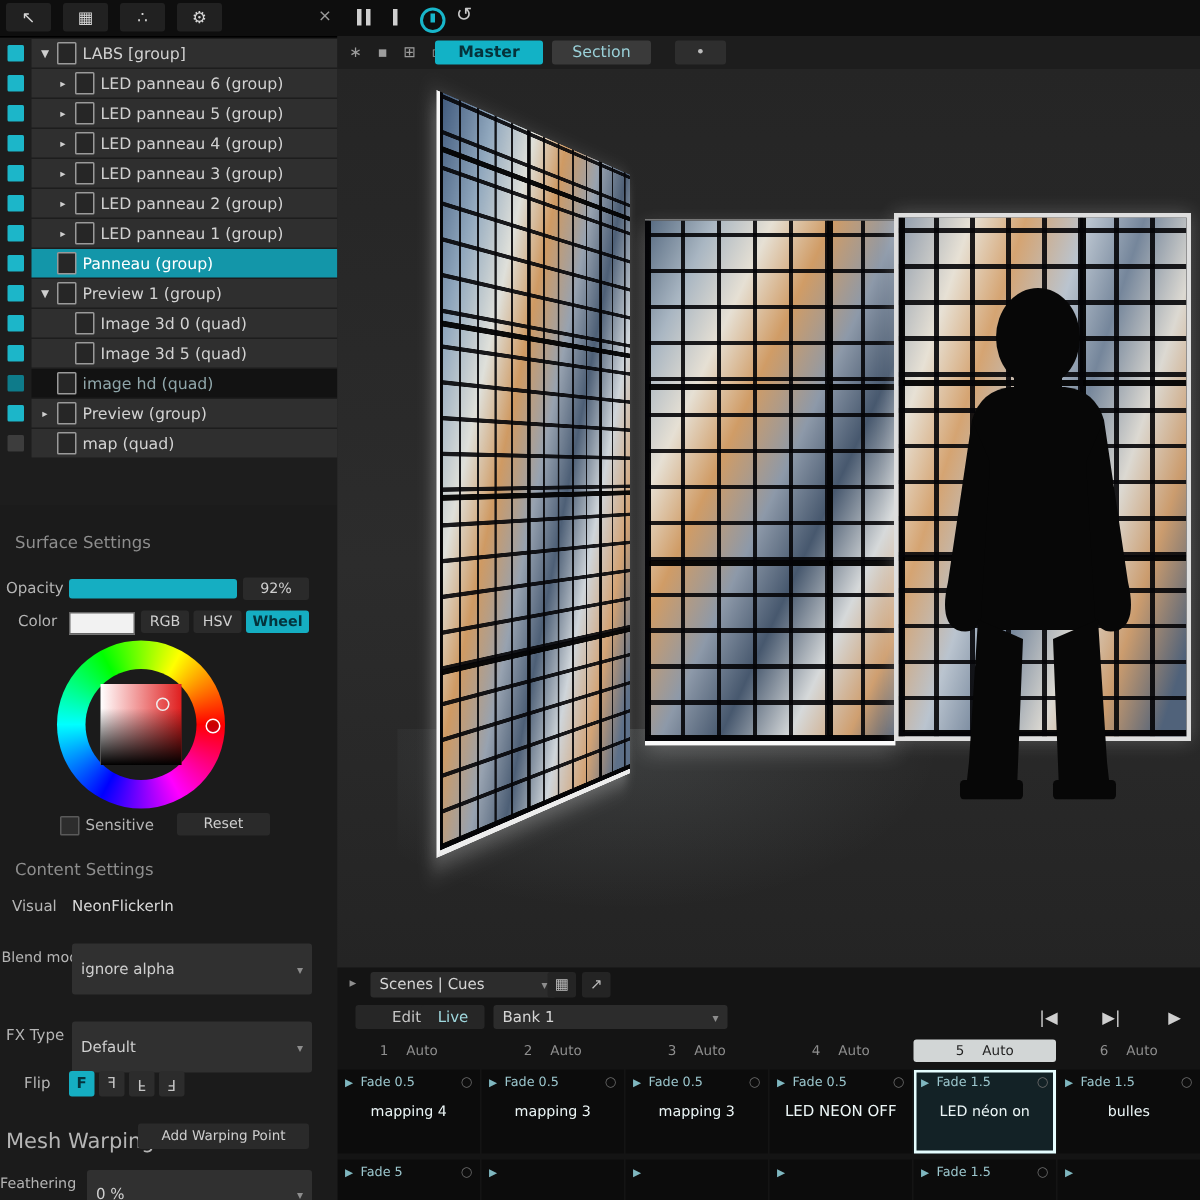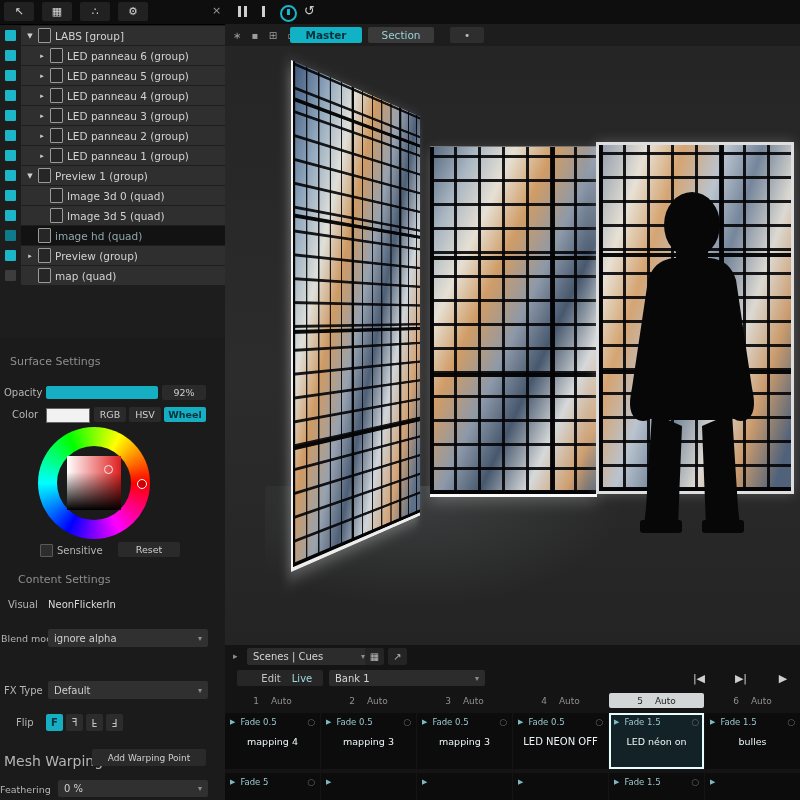--- a/index.html
+++ b/index.html
@@ -40,21 +40,21 @@
   .slider{background:#15aec2;border-radius:2px;}
   .pbox{background:#2a2a2a;border-radius:2px;display:flex;align-items:center;justify-content:center;font-size:9.5px;color:#cfcfcf;}
   .teal{background:#15aec2;color:#04333c;font-weight:bold;}
   .swatch{background:#f2f2f2;border:1px solid #666;}
   .ring{border-radius:50%;background:conic-gradient(from 90deg,#f00,#f0f 17%,#00f 33%,#0ff 50%,#0f0 67%,#ff0 83%,#f00);}
   .hole{border-radius:50%;background:#1b1b1b;}
   .satsq{background:linear-gradient(to top,#000,rgba(0,0,0,0) 70%),linear-gradient(to right,#fff,#e01f1f);}
   .cur{border:1.5px solid #eee;border-radius:50%;}
   .ringdot{border:1.5px solid #fff;border-radius:50%;background:rgba(0,0,0,.2);}
   .chkbox{width:11px;height:11px;background:#2d2d2d;border:1px solid #5a5a5a;border-radius:1px;}
-  .pdd{background:#303030;border-radius:2px;display:flex;align-items:center;padding:0 6px;font-size:10px;color:#cfcfcf;}
+  .pdd{background:#303030;border-radius:2px;display:flex;align-items:center;padding:8px 6px;font-size:10px;color:#cfcfcf;}
   .pdd .caret{margin-left:auto;color:#8d8d8d;font-size:8px;}
   .fbtn{width:17px;height:17px;background:#2c2c2c;border-radius:2px;display:flex;align-items:center;justify-content:center;font-size:10px;color:#c5c5c5;}
   .fbtn.teal{background:#15aec2;color:#04333c;}
   .mirx{transform:scaleX(-1);} .miry{transform:scaleY(-1);} .rot{transform:rotate(180deg);}
 
   
   .viewport{left:225px;top:24px;width:575px;height:621px;background:#272727;}
   .vtop{position:absolute;left:0;top:0;width:100%;height:22px;background:#1d1d1d;}
   .vicon{width:16px;height:16px;display:flex;align-items:center;justify-content:center;color:#9d9d9d;font-size:10px;}
   .vtab{height:16px;display:flex;align-items:center;justify-content:center;font-size:10.5px;border-radius:2px;}
@@ -188,20 +188,28 @@
         </div>
       </div>
     <div class="lrow ind">
         <span class="chk"></span>
         <div class="lbody">
           <span class="twisty">▸</span>
           <span class="licon"></span>
           <span class="llab">LED panneau 1 (group)</span>
         </div>
       </div>
+    <div class="lrow r-sel">
+        <span class="chk"></span>
+        <div class="lbody">
+          <span class="twisty"></span>
+          <span class="licon"></span>
+          <span class="llab">Panneau (group)</span>
+        </div>
+      </div>
     <div class="lrow">
         <span class="chk"></span>
         <div class="lbody">
           <span class="twisty">▼</span>
           <span class="licon"></span>
           <span class="llab">Preview 1 (group)</span>
         </div>
       </div>
     <div class="lrow ind">
         <span class="chk"></span>
@@ -261,21 +269,21 @@
     <div class="a ring" style="left:38px;top:90px;width:112px;height:112px"></div>
     <div class="a hole" style="left:57px;top:109px;width:74px;height:74px"></div>
     <div class="a satsq" style="left:67px;top:119px;width:54px;height:54px"></div>
     <div class="a cur" style="left:104px;top:128px;width:7px;height:7px"></div>
     <div class="a ringdot" style="left:137px;top:142px;width:8px;height:8px"></div>
 
     <span class="a chkbox" style="left:40px;top:207px"></span>
     <span class="a plab" style="left:57px;top:208px">Sensitive</span>
     <div class="a pbox" style="left:118px;top:205px;width:62px;height:15px">Reset</div>
 
-    <span class="a ptitle" style="left:18px;top:236px">Content Settings</span>
+    <span class="a ptitle" style="left:10px;top:236px">Content Settings</span>
 
     <span class="a plab" style="left:8px;top:262px">Visual</span>
     <span class="a pval" style="left:48px;top:262px">NeonFlickerIn</span>
 
     <span class="a plab" style="left:1px;top:296px;font-size:9.5px">Blend mode</span>
     <div class="a pdd" style="left:48px;top:292px;width:148px;height:18px">
         <span>ignore alpha</span>
         <span class="caret">▾</span>
       </div>
 

